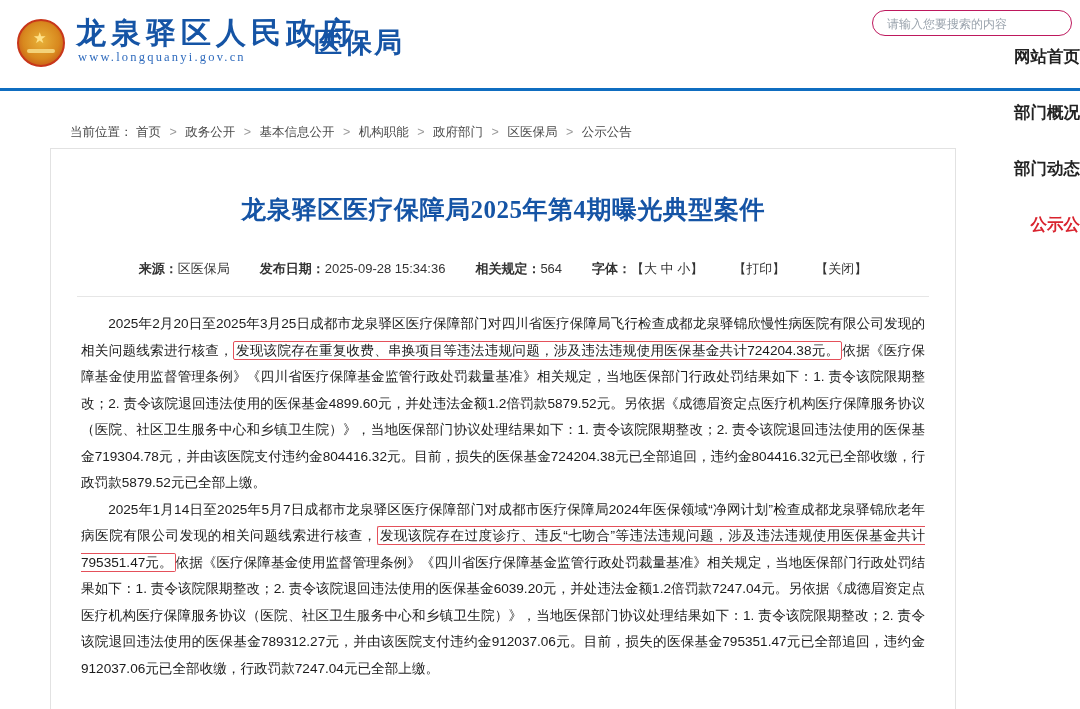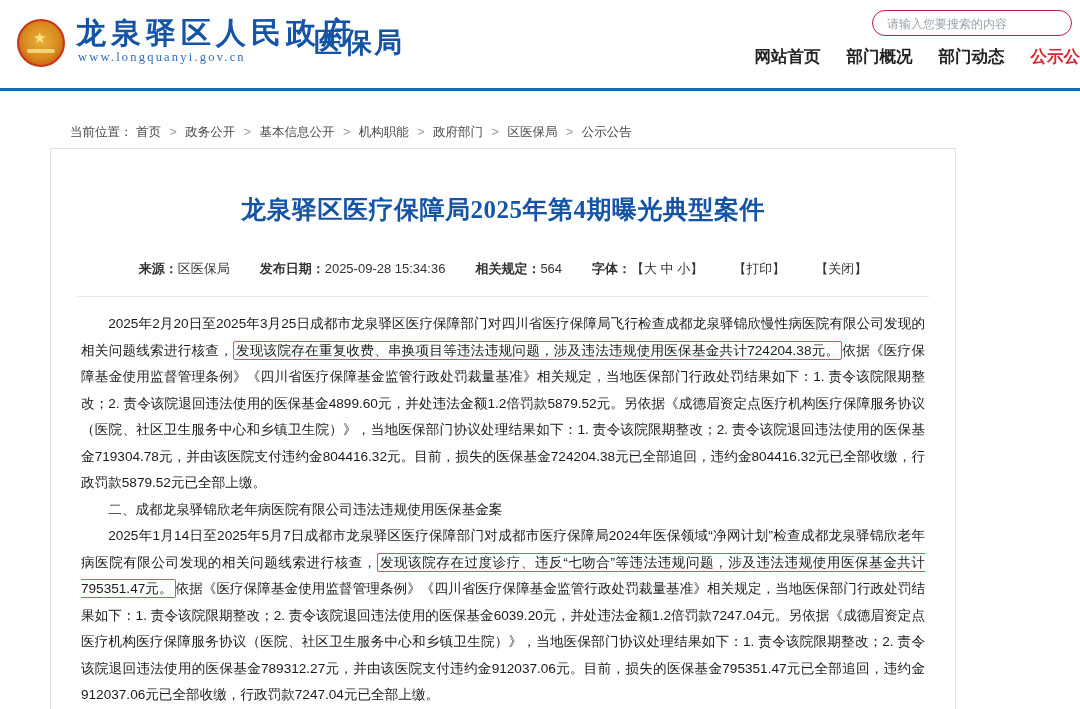--- a/index.html
+++ b/index.html
@@ -117,20 +117,21 @@
   .main-nav {
     position: absolute;
     right: 0;
     top: 46px;
     display: flex;
     align-items: flex-end;
     gap: 26px;
     font-size: 16.5px;
     font-weight: bold;
     color: #222;
+    flex-direction: column;
   }
   .main-nav .nav-item {
     padding-bottom: 8px;
     cursor: pointer;
     white-space: nowrap;
   }
   .main-nav .nav-item.active {
     color: #d9232e;
   }
 
@@ -278,19 +279,18 @@
     <div class="meta-item meta-link">【打印】</div>
     <div class="meta-item meta-link">【关闭】</div>
   </div>
 
   <div class="divider"></div>
 
   <div class="article-body">
     <p>
       <span>2025年2月20日至2025年3月25日成都市龙泉驿区医疗保障部门对四川省医疗保障局飞行检查成都龙泉驿锦欣慢性病医院有限公司发现的相关问题线索进行核查，</span><span class="hl">发现该院存在重复收费、串换项目等违法违规问题，涉及违法违规使用医保基金共计724204.38元。</span><span>依据《医疗保障基金使用监督管理条例》《四川省医疗保障基金监管行政处罚裁量基准》相关规定，当地医保部门行政处罚结果如下：1. 责令该院限期整改；2. 责令该院退回违法使用的医保基金4899.60元，并处违法金额1.2倍罚款5879.52元。另依据《成德眉资定点医疗机构医疗保障服务协议（医院、社区卫生服务中心和乡镇卫生院）》，当地医保部门协议处理结果如下：1. 责令该院限期整改；2. 责令该院退回违法使用的医保基金719304.78元，并由该医院支付违约金804416.32元。目前，损失的医保基金724204.38元已全部追回，违约金804416.32元已全部收缴，行政罚款5879.52元已全部上缴。</span>
     </p>
-    <p>二、成都龙泉驿锦欣老年病医院有限公司违法违规使用医保基金案</p>
     <p>
       <span>2025年1月14日至2025年5月7日成都市龙泉驿区医疗保障部门对成都市医疗保障局2024年医保领域“净网计划”检查成都龙泉驿锦欣老年病医院有限公司发现的相关问题线索进行核查，</span><span class="hl">发现该院存在过度诊疗、违反“七吻合”等违法违规问题，涉及违法违规使用医保基金共计795351.47元。</span><span>依据《医疗保障基金使用监督管理条例》《四川省医疗保障基金监管行政处罚裁量基准》相关规定，当地医保部门行政处罚结果如下：1. 责令该院限期整改；2. 责令该院退回违法使用的医保基金6039.20元，并处违法金额1.2倍罚款7247.04元。另依据《成德眉资定点医疗机构医疗保障服务协议（医院、社区卫生服务中心和乡镇卫生院）》，当地医保部门协议处理结果如下：1. 责令该院限期整改；2. 责令该院退回违法使用的医保基金789312.27元，并由该医院支付违约金912037.06元。目前，损失的医保基金795351.47元已全部追回，违约金912037.06元已全部收缴，行政罚款7247.04元已全部上缴。</span>
     </p>
   </div>
 
 </div>
 
 </body></html>

